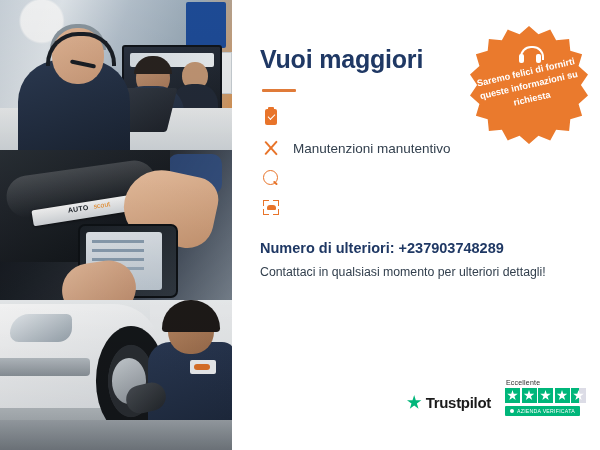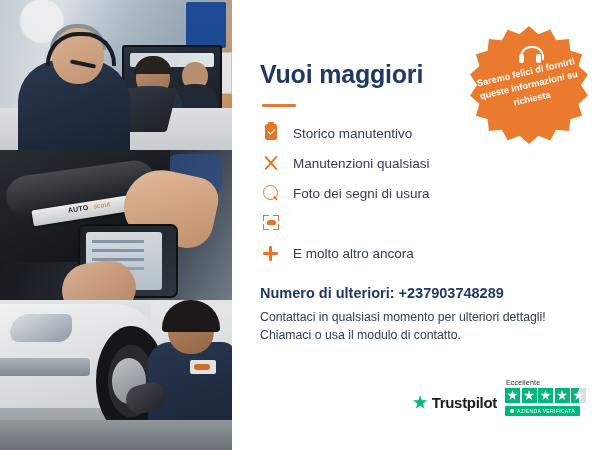--- a/index.html
+++ b/index.html
@@ -94,21 +94,21 @@
   .ph3 .glove{position:absolute;left:126px;top:84px;width:40px;height:28px;border-radius:16px;
       background:linear-gradient(150deg,#4a4f55,#23272c);transform:rotate(-14deg);}
   .ph3 .lift{position:absolute;left:0;bottom:0;width:232px;height:30px;
       background:linear-gradient(180deg,#9ea5ab,#767d84);}
   .ph3 .wall{position:absolute;left:150px;top:-2px;width:90px;height:48px;background:#f2f4f5;opacity:.55;}
 
   .ph-shade{position:absolute;inset:0;background:linear-gradient(180deg,rgba(0,0,0,.05),rgba(0,0,0,.10));}
 
   
   .content{position:relative;flex:1;height:450px;background:#fff;padding:0;}
-  .inner{padding:59px 26px 0 28px;}
+  .inner{padding:44px 26px 0 28px;}
 
   h1.head{margin:0;color:#1f3864;font-size:25px;line-height:1.20;font-weight:bold;letter-spacing:-.2px;}
   .rule{width:34px;height:3px;background:#e07b39;margin:15px 0 16px 2px;border-radius:1px;}
 
   ul.feat{list-style:none;margin:0;padding:0;}
   ul.feat li{display:flex;align-items:center;margin-bottom:10px;}
   .ico{width:22px;height:20px;flex:0 0 22px;margin-right:11px;position:relative;}
   .flabel{font-size:13.5px;color:#33404e;}
 
   
@@ -144,21 +144,21 @@
       border-bottom:none;border-radius:11px 11px 0 0;}
   .badge .hs .ear{position:absolute;top:8px;width:5px;height:9px;background:#fff;border-radius:2px;}
   .badge .hs .ear.l{left:-1px;}
   .badge .hs .ear.r{right:-1px;}
   .badge .btxt{position:absolute;left:0;top:40px;width:118px;text-align:center;
       color:#fff;font-size:9.2px;font-weight:bold;line-height:1.45;
       transform:rotate(-13deg);}
 
   
   .tp{position:absolute;right:14px;bottom:34px;display:flex;align-items:flex-end;}
-  .tp-logo{display:flex;align-items:center;margin-right:8px;padding-bottom:5px;}
+  .tp-logo{display:flex;align-items:center;margin-right:14px;padding-bottom:5px;}
   .tp-star{width:15px;height:15px;margin-right:4px;
      background:#00b67a;
      clip-path:polygon(50% 0%,61% 35%,98% 35%,68% 57%,79% 91%,50% 70%,21% 91%,32% 57%,2% 35%,39% 35%);}
   .tp-name{font-size:15px;font-weight:bold;color:#1b1b1b;letter-spacing:-.3px;}
   .tp-right{display:flex;flex-direction:column;align-items:flex-start;}
   .tp-ecc{font-size:7px;color:#2b2b2b;margin:0 0 2px 1px;letter-spacing:.2px;}
   .tp-stars{display:flex;gap:1.5px;}
   .tp-box{width:15px;height:15px;background:#00b67a;display:flex;align-items:center;justify-content:center;}
   .tp-box.half{background:linear-gradient(90deg,#00b67a 52%,#dcdce6 52%);}
   .tp-box i{width:11px;height:11px;background:#fff;display:block;
@@ -245,64 +245,55 @@
         <span>Vuoi maggiori</span><br>
       </h1>
 
       <div class="rule"></div>
 
       <ul class="feat">
         <li>
           <span class="ico">
               <span class="ic-clip"></span>
             </span>
-          <span class="flabel">Storico manutentivo</span>
         </li>
         <li>
           <span class="ico">
               <span class="ic-tools">
                 <span></span>
                 <span></span>
               </span>
             </span>
-          <span class="flabel">Manutenzioni qualsiasi</span>
+          <span class="flabel">Manutenzioni manutentivo</span>
         </li>
         <li>
           <span class="ico">
               <span class="ic-glass"></span>
             </span>
-          <span class="flabel">Foto dei segni di usura</span>
         </li>
         <li>
           <span class="ico">
               <span class="ic-scan">
                 <i></i>
                 <i></i>
                 <i></i>
                 <i></i>
                 <b></b>
               </span>
             </span>
         </li>
-        <li>
-          <span class="ico">
-              <span class="ic-plus"></span>
-            </span>
-          <span class="flabel">E molto altro ancora</span>
-        </li>
       </ul>
 
       <div class="phone">
         <span>Numero di ulteriori:</span>
         <span>+237903748289</span>
       </div>
 
       <div class="contact">
         <div>Contattaci in qualsiasi momento per ulteriori dettagli!</div>
-        <div>Chiamaci o usa il modulo di contatto.</div>
       </div>
     </div>
 
     <div class="tp">
       <div class="tp-logo">
         <span class="tp-star"></span>
         <span class="tp-name">Trustpilot</span>
       </div>
       <div class="tp-right">
         <div class="tp-ecc">Eccellente</div>

